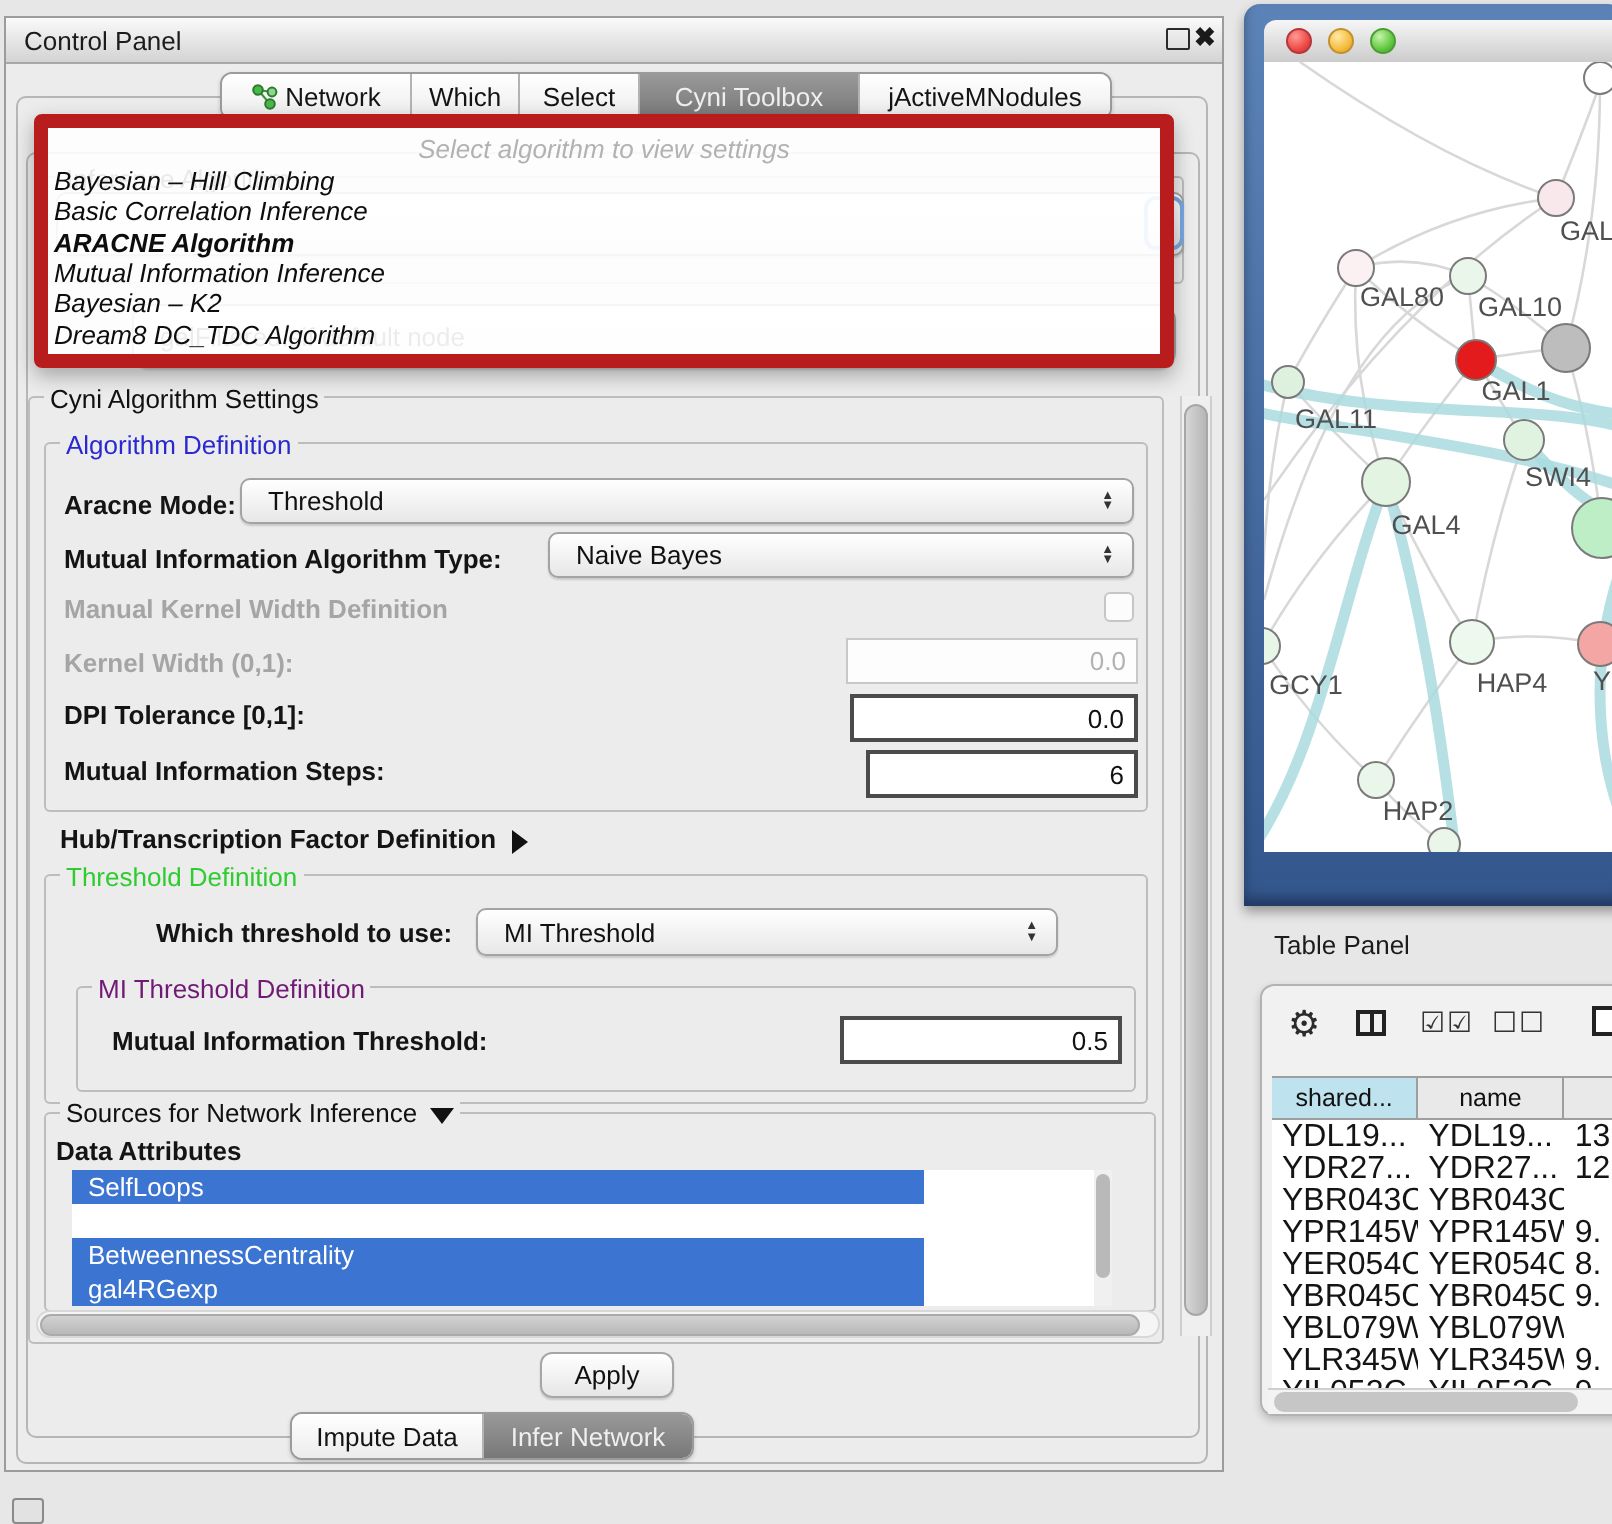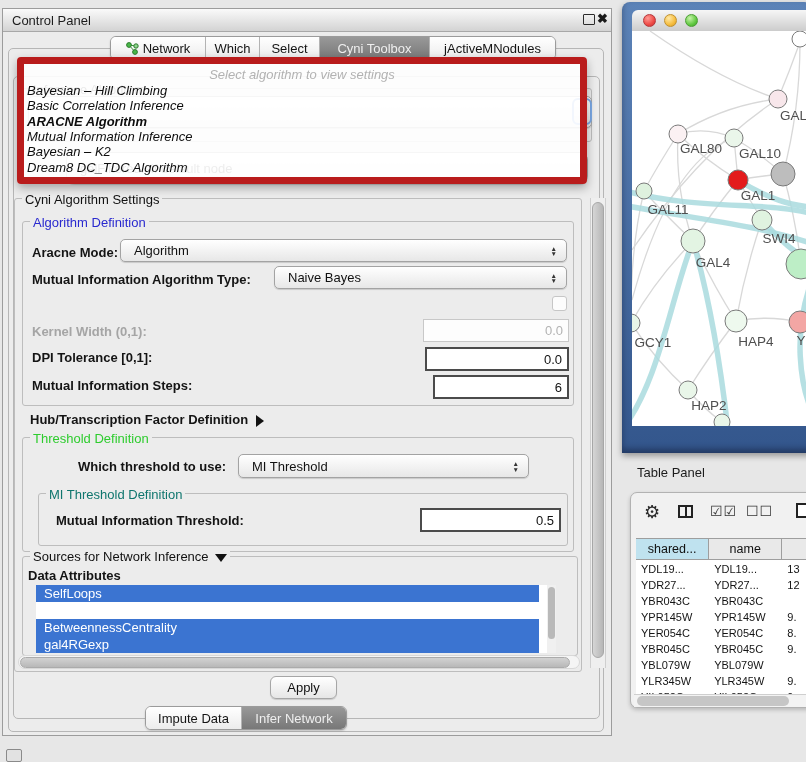--- a/index.html
+++ b/index.html
@@ -34,21 +34,21 @@
   .checkbox{position:absolute;width:13px;height:13px;border:1px solid #c6c6c6;border-radius:3px;background:#fcfcfc;}
   .tri-right{display:inline-block;width:0;height:0;border-left:8px solid #111;border-top:6px solid transparent;border-bottom:6px solid transparent;margin-left:8px;vertical-align:middle;}
   .tri-down{display:inline-block;width:0;height:0;border-top:8px solid #111;border-left:6px solid transparent;border-right:6px solid transparent;margin-left:6px;vertical-align:middle;}
   
   .popup{left:17px;top:57px;width:556px;height:113px;background:rgba(255,255,255,0.9);border:7px solid #b91c1c;border-radius:4px;box-shadow:0 4px 10px rgba(0,0,0,.3);z-index:30;font-style:italic;}
   .popup-placeholder{position:absolute;left:0;top:3px;width:100%;text-align:center;font-size:13px;color:#b2b2b2;}
   .algo-item{position:absolute;left:3px;font-size:13px;color:#0d0d0d;white-space:nowrap;}
   .algo-item.bold{font-weight:bold;}
   
   .attr-list{left:36px;top:585px;width:520px;height:68px;background:#fff;overflow:hidden;}
-  .attr-item{position:absolute;left:0;width:503px;height:17px;background:#3b74d1;color:#fff;font-size:13px;line-height:17px;padding-left:8px;box-sizing:border-box;}
+  .attr-item{position:absolute;left:0;width:426px;height:17px;background:#3b74d1;color:#fff;font-size:13px;line-height:17px;padding-left:8px;box-sizing:border-box;}
   .list-vsb{position:absolute;right:0;top:0;width:9px;height:68px;background:#f0f0f0;}
   .list-vsb-thumb{position:absolute;left:1px;top:2px;width:7px;height:52px;background:#b9b9b9;border-radius:4px;}
   
   .hsb-track{left:18px;top:655px;width:562px;height:14px;background:#f5f5f5;border:1px solid #d8d8d8;border-radius:7px;box-sizing:border-box;}
   .hsb-thumb{left:20px;top:657px;width:550px;height:11px;background:linear-gradient(#d2d2d2,#b8b8b8);border-radius:6px;border:1px solid #ababab;box-sizing:border-box;}
   .vsb-track{left:590px;top:198px;width:16px;height:470px;background:#efefef;border-left:1px solid #cfcfcf;border-right:1px solid #cfcfcf;box-sizing:border-box;}
   .vsb-thumb{left:592px;top:202px;width:12px;height:456px;background:linear-gradient(90deg,#d6d6d6,#b6b6b6);border:1px solid #a7a7a7;border-radius:6px;box-sizing:border-box;}
   .apply-btn{left:270px;top:676px;width:67px;height:23px;border:1px solid #a6a6a6;border-radius:6px;background:linear-gradient(#ffffff,#e6e6e6);font-size:13px;color:#111;display:flex;align-items:center;justify-content:center;box-shadow:0 1px 1px rgba(0,0,0,.15);box-sizing:border-box;}
   
   .net-frame{left:622px;top:2px;width:190px;height:451px;background:linear-gradient(#5c83b8,#33568c);border-radius:8px 8px 0 0;box-shadow:0 3px 6px rgba(0,0,0,.35), inset 0 -4px 6px rgba(0,0,20,.35);}
@@ -65,21 +65,21 @@
   .cols-icon{left:678px;top:505px;width:15px;height:13px;border:2px solid #222;box-sizing:border-box;}
   .cols-icon:after{content:"";position:absolute;left:50%;top:0;width:2px;height:100%;background:#222;transform:translateX(-50%);}
   .checks-icon{left:710px;top:503px;font-size:14px;color:#333;letter-spacing:1px;}
   .unchecks-icon{left:746px;top:503px;font-size:14px;color:#333;letter-spacing:1px;}
   .partial-icon{left:796px;top:503px;width:14px;height:15px;border:2px solid #222;box-sizing:border-box;background:#fff;}
   .thead{left:636px;top:538px;width:176px;height:22px;display:flex;overflow:hidden;border-top:1px solid #9e9e9e;border-bottom:1px solid #9e9e9e;box-sizing:border-box;}
   .th{height:100%;display:flex;align-items:center;justify-content:center;font-size:12.5px;color:#111;background:#e9e9e9;border-right:1px solid #9e9e9e;box-sizing:border-box;}
   .th.sel{background:#bfe2ef;}
   .tbody{left:636px;top:560px;width:176px;height:134px;background:#fff;overflow:hidden;}
   .trow{position:absolute;left:0;width:100%;height:16px;display:flex;}
-  .td{font-size:11px;color:#141414;line-height:16px;padding-left:5px;box-sizing:border-box;white-space:nowrap;overflow:hidden;}
+  .td{font-size:16px;color:#141414;line-height:16px;padding-left:5px;box-sizing:border-box;white-space:nowrap;overflow:hidden;}
   .tbl-hsb-track{left:634px;top:694px;width:176px;height:13px;background:#f3f3f3;border-top:1px solid #cfcfcf;box-sizing:border-box;}
   .tbl-hsb-thumb{left:637px;top:696px;width:152px;height:10px;background:#c6c6c6;border-radius:5px;}
   .corner-icon{left:6px;top:749px;width:16px;height:13px;border:1.5px solid #8a8a8a;border-radius:2px;background:#e2e2e2;box-sizing:border-box;}
   svg text{font-family:"Liberation Sans",sans-serif;}
 </style>
 </head>
 <body>
 
 <div id="app">
 
@@ -138,30 +138,31 @@
   </div>
 
   <div class="abs group" style="left:14px;top:198px;width:568px;height:474px;"></div>
   <div class="group-title" style="left:22px;top:192px;color:#111;">Cyni Algorithm Settings</div>
 
   <div class="abs group" style="left:22px;top:221px;width:552px;height:185px;"></div>
   <div class="group-title" style="left:30px;top:215px;color:#2929cf;">Algorithm Definition</div>
 
   <div class="lbl" style="left:32px;top:245px;">Aracne Mode:</div>
   <div class="combo" style="left:120px;top:239px;width:447px;height:23px;">
-      <span>Algorithm</span>
+      <span>Threshold</span>
       <span class="arrows">▲<br>▼</span>
     </div>
 
   <div class="lbl" style="left:32px;top:272px;">Mutual Information Algorithm Type:</div>
   <div class="combo" style="left:274px;top:266px;width:293px;height:23px;">
       <span>Naive Bayes</span>
       <span class="arrows">▲<br>▼</span>
     </div>
 
+  <div class="lbl disabled" style="left:32px;top:297px;">Manual Kernel Width Definition</div>
   <div class="checkbox" style="left:552px;top:296px;"></div>
 
   <div class="lbl disabled" style="left:32px;top:324px;">Kernel Width (0,1):</div>
   <div class="field disabled" style="left:423px;top:319px;width:146px;height:23px;">0.0</div>
 
   <div class="lbl" style="left:32px;top:350px;">DPI Tolerance [0,1]:</div>
   <div class="field" style="left:425px;top:347px;width:144px;height:24px;">0.0</div>
 
   <div class="lbl" style="left:32px;top:378px;">Mutual Information Steps:</div>
   <div class="field" style="left:433px;top:375px;width:136px;height:24px;">6</div>
@@ -171,21 +172,21 @@
   <div class="abs group" style="left:22px;top:437px;width:552px;height:115px;"></div>
   <div class="group-title" style="left:30px;top:431px;color:#2ecc2e;">Threshold Definition</div>
 
   <div class="lbl" style="left:78px;top:459px;">Which threshold to use:</div>
   <div class="combo" style="left:238px;top:454px;width:291px;height:24px;">
       <span>MI Threshold</span>
       <span class="arrows">▲<br>▼</span>
     </div>
 
   <div class="abs group" style="left:38px;top:493px;width:530px;height:53px;"></div>
-  <div class="group-title" style="left:46px;top:487px;color:#0f766e;">MI Threshold Definition</div>
+  <div class="group-title" style="left:46px;top:487px;color:#701a75;">MI Threshold Definition</div>
   <div class="lbl" style="left:56px;top:513px;">Mutual Information Threshold:</div>
   <div class="field" style="left:420px;top:508px;width:141px;height:24px;">0.5</div>
 
   <div class="abs group" style="left:22px;top:556px;width:556px;height:100px;"></div>
   <div class="group-title" style="left:30px;top:549px;color:#111;"><span>Sources for Network Inference</span><span class="tri-down"></span></div>
   <div class="lbl" style="left:28px;top:568px;">Data Attributes</div>
   <div class="abs attr-list">
     <div id="attr-items">
         <div class="attr-item" style="top: 0px;">SelfLoops</div>
         <div class="attr-item" style="top: 34px; padding-left: 32px;">TopologicalCoefficient</div>

